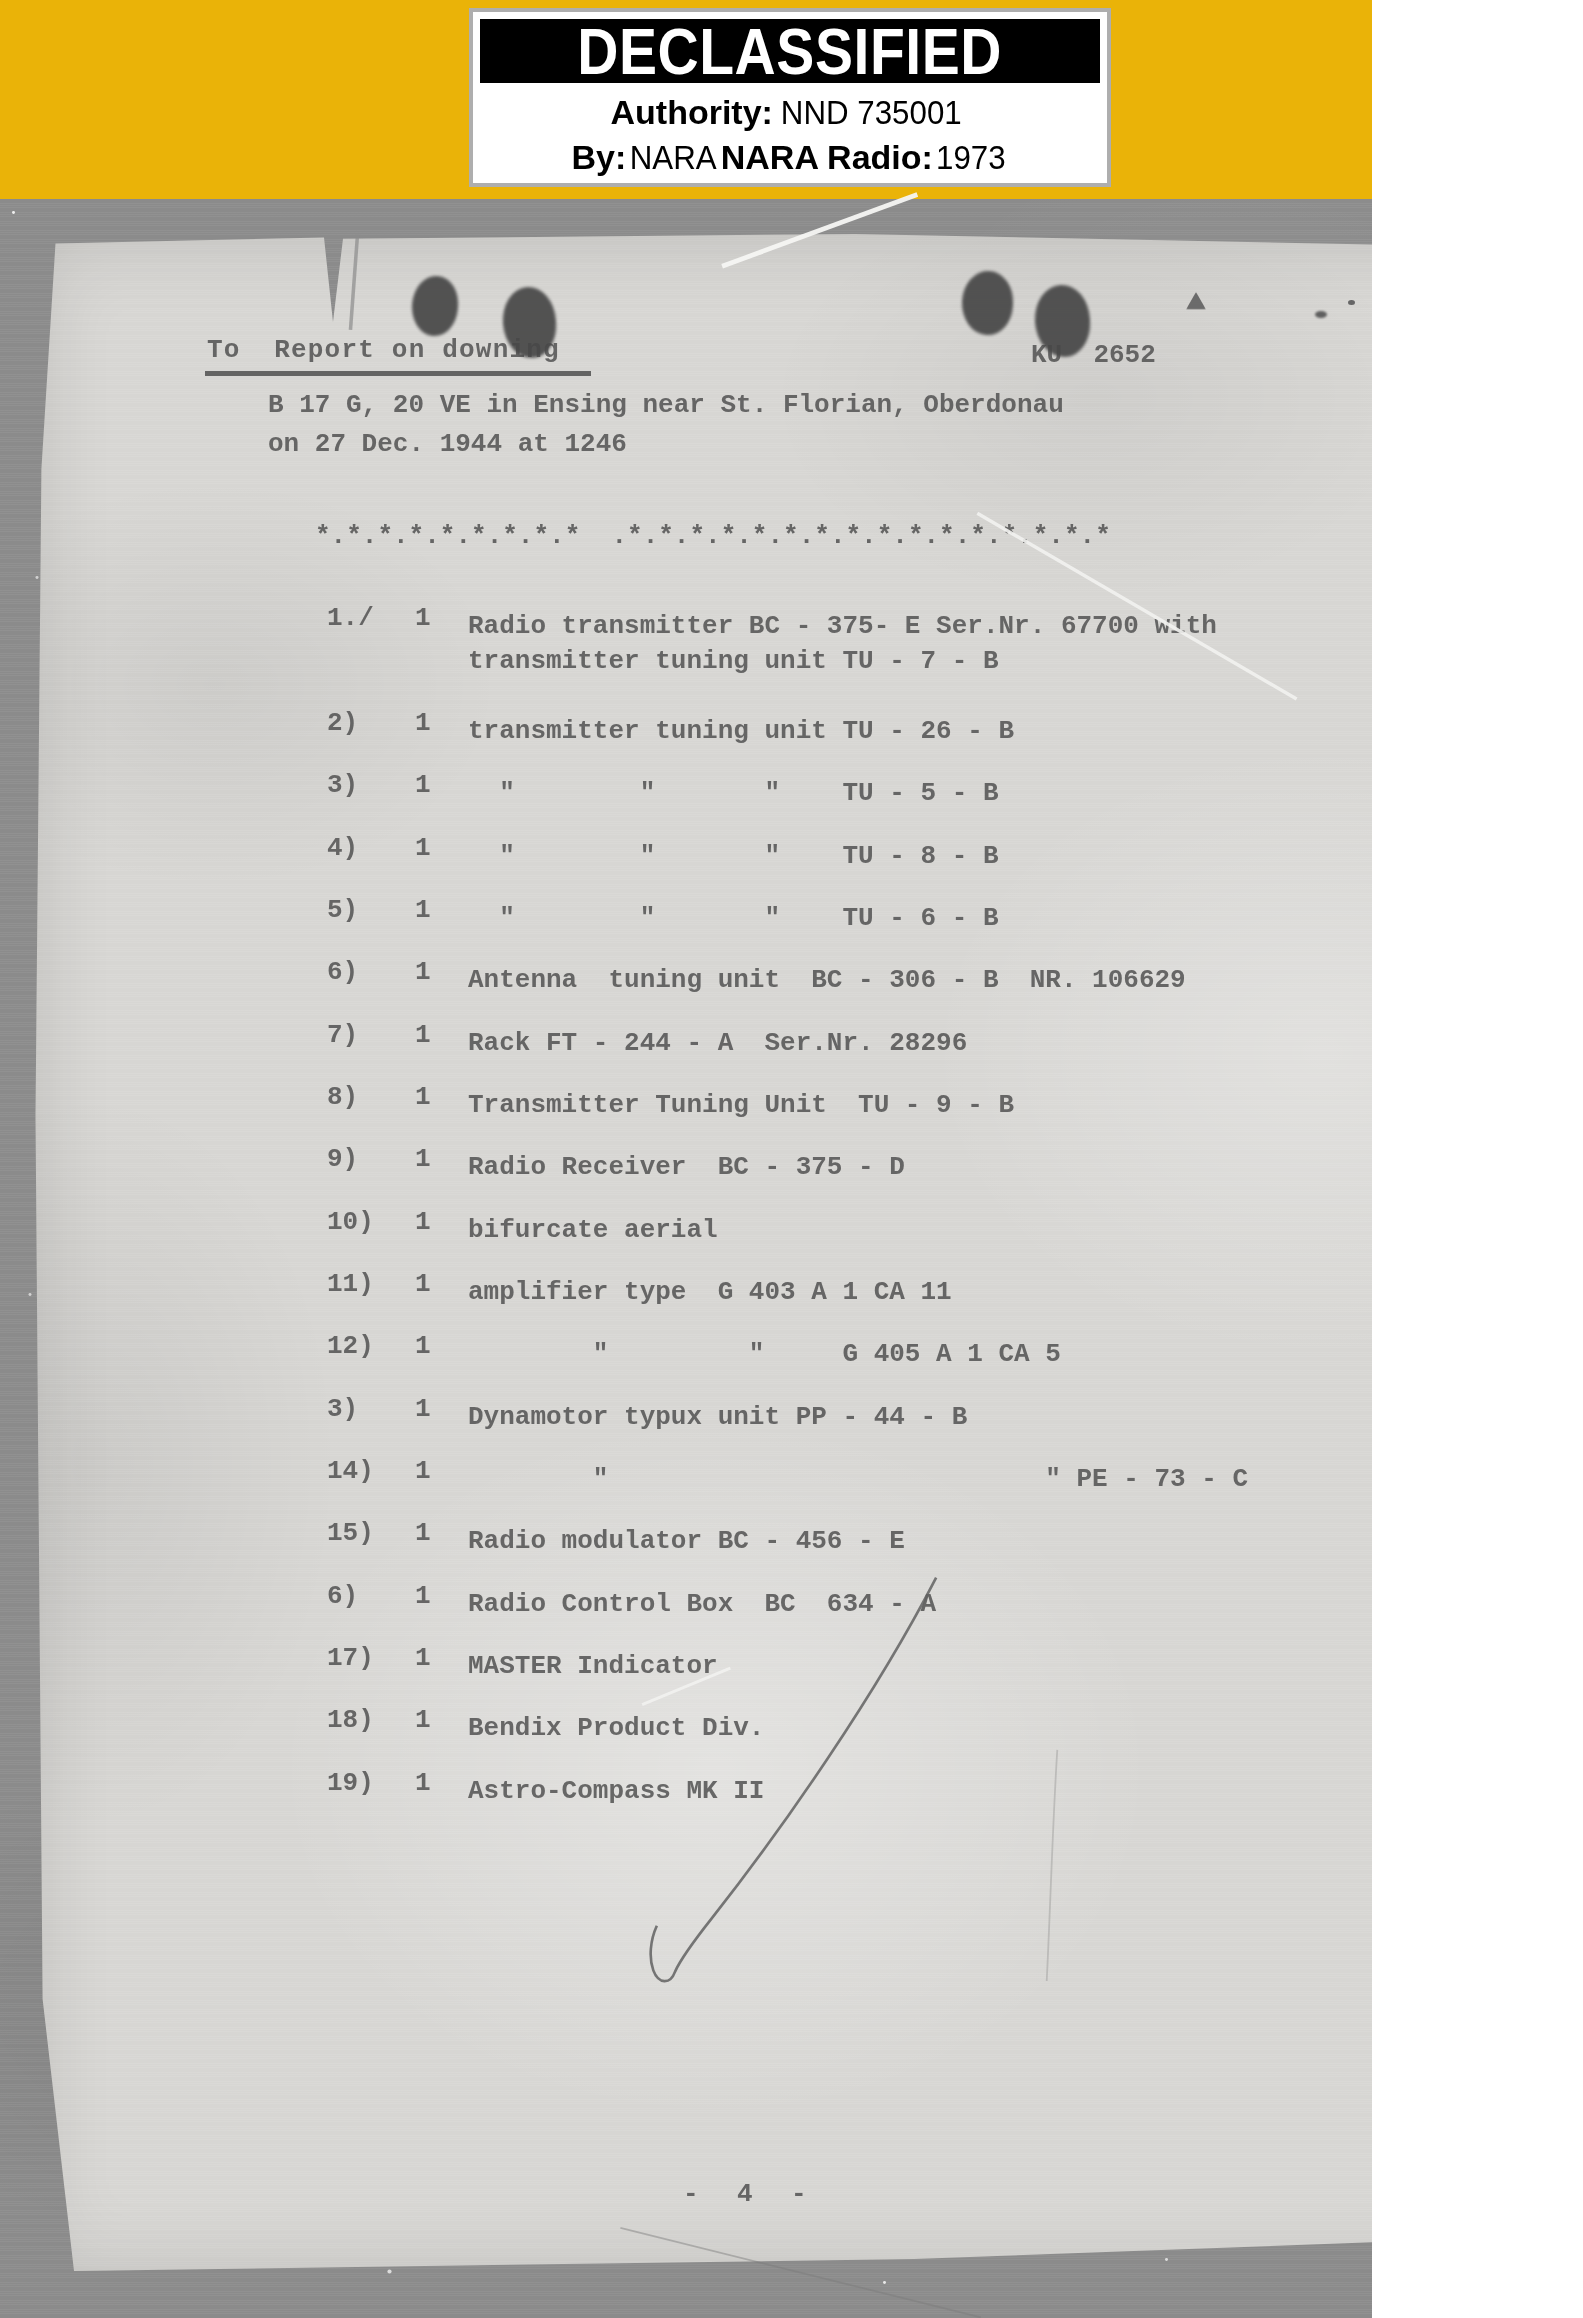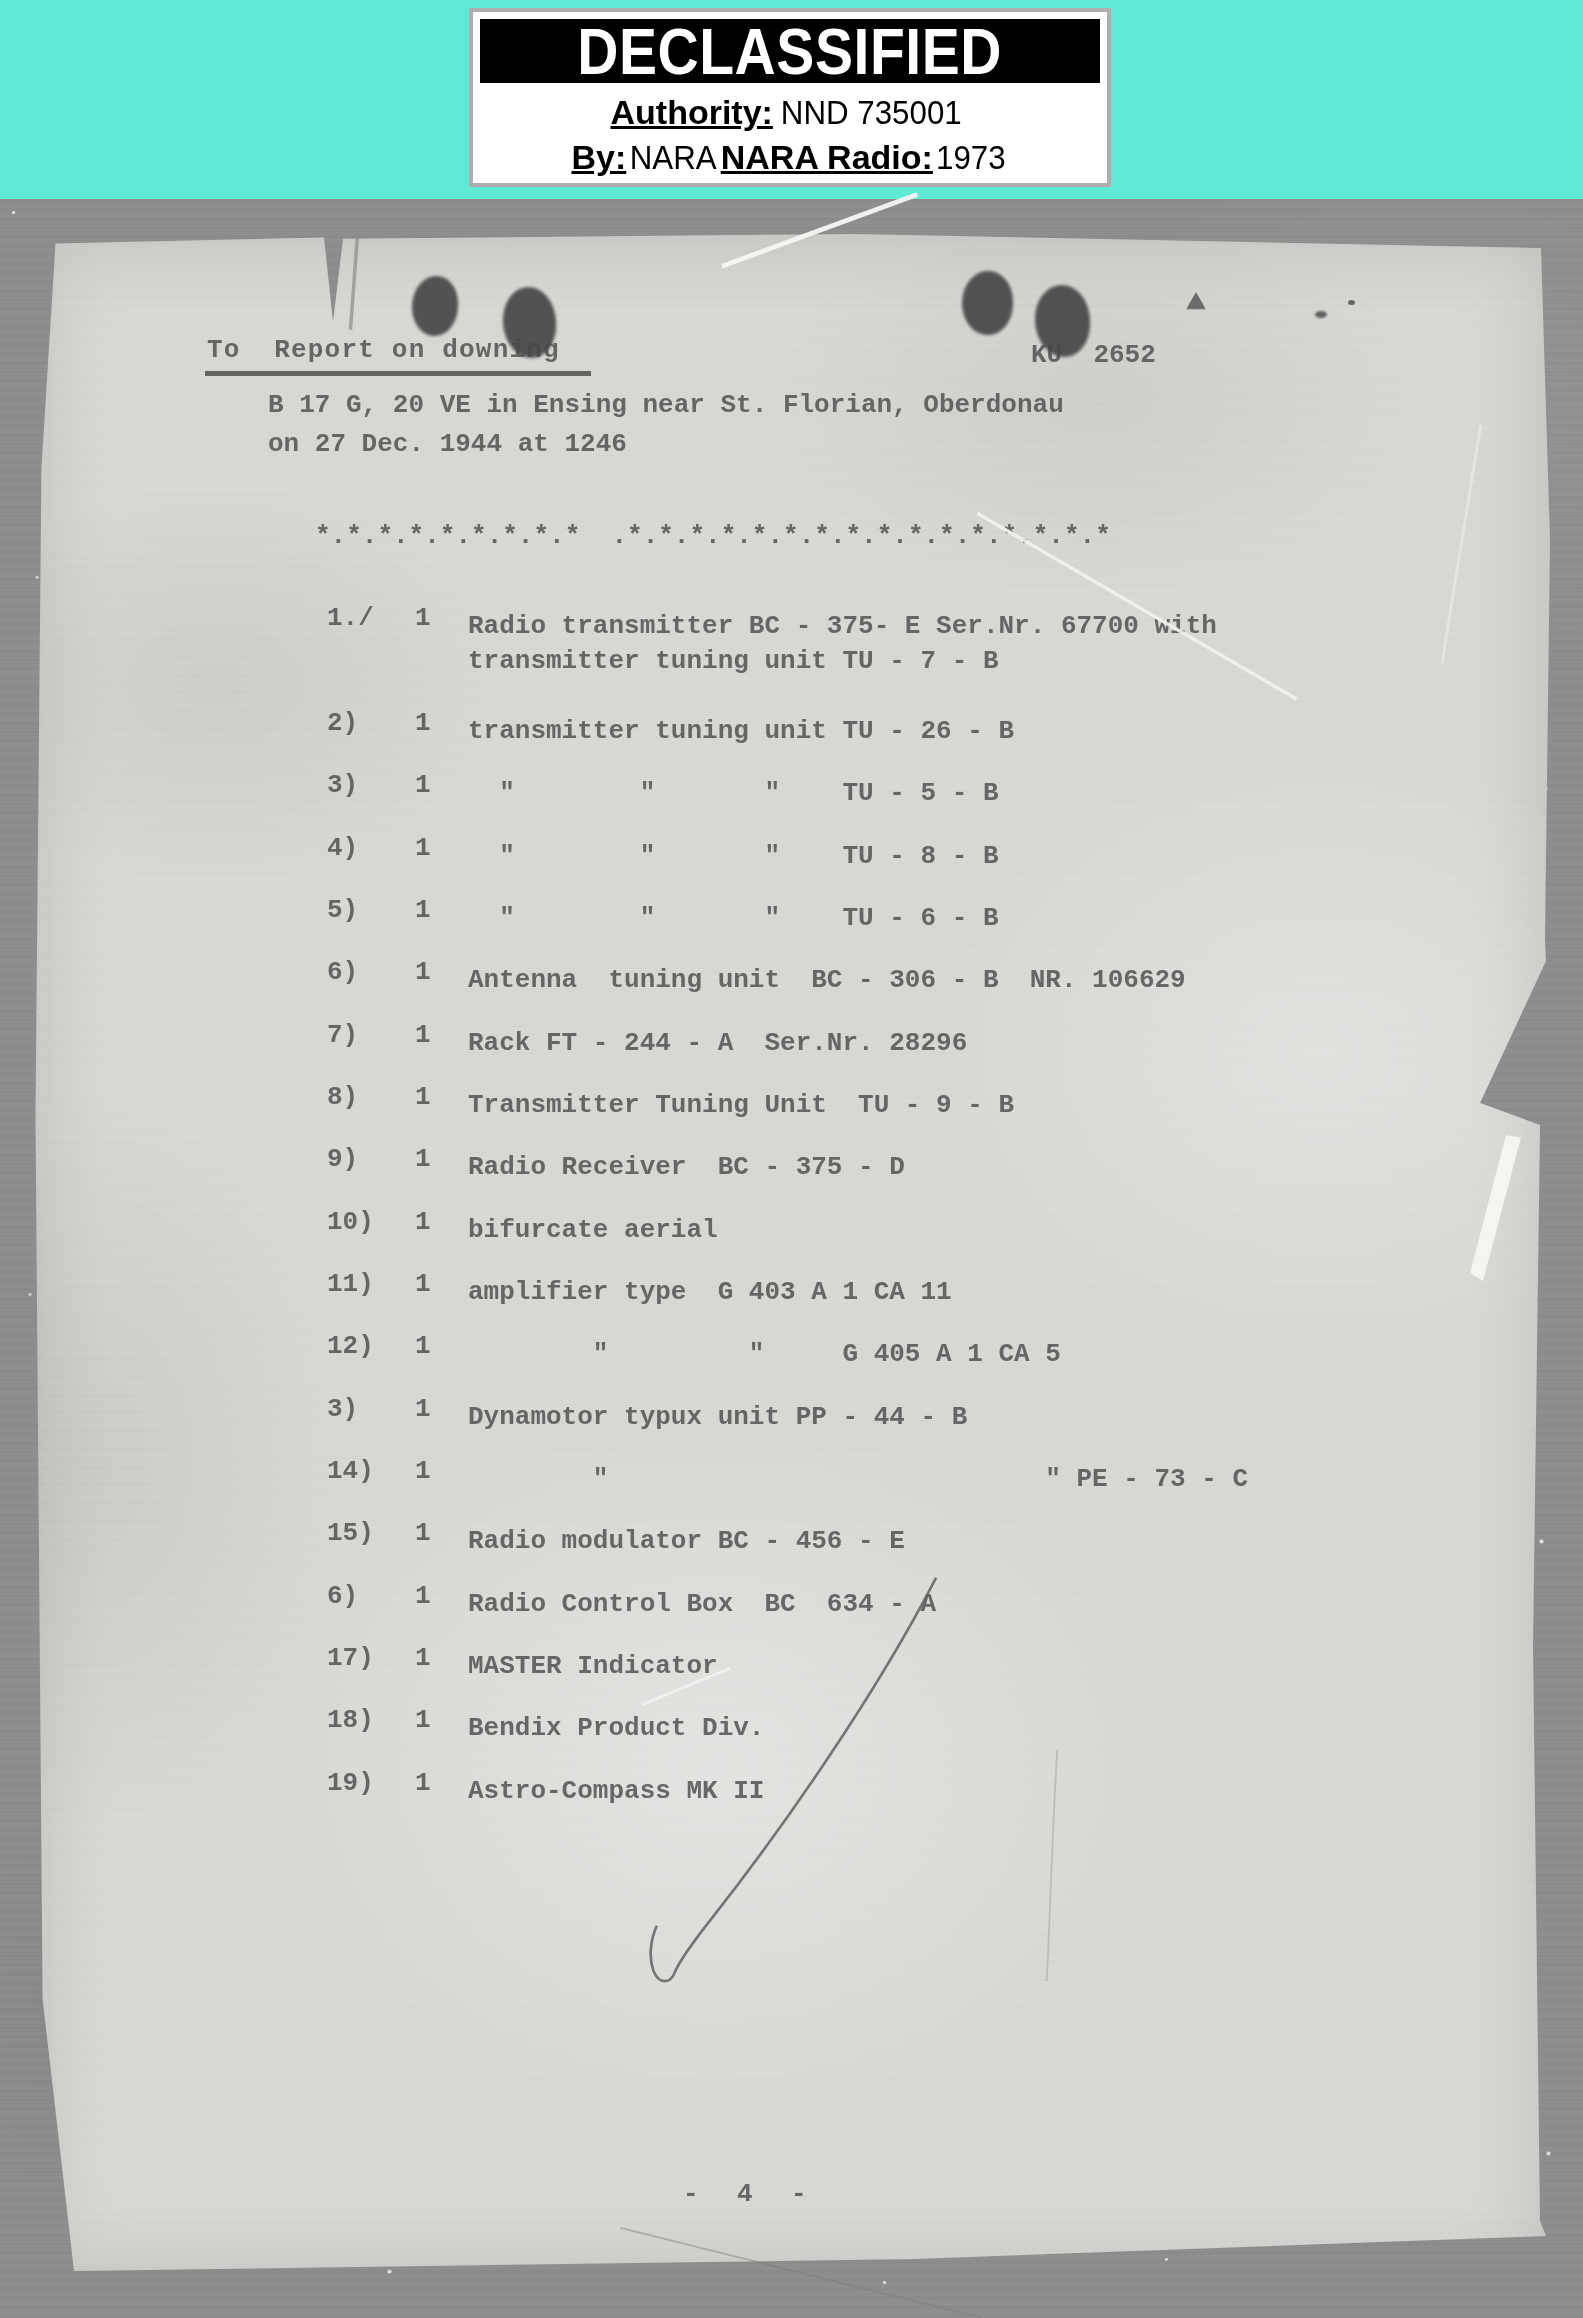--- a/index.html
+++ b/index.html
@@ -1,27 +1,27 @@
 <!DOCTYPE html>
 <html style="font-size:9.4px"><head>
 <meta charset="utf-8">
 <style>
   html,body{margin:0;padding:0;background:#ffffff;}
-  .page{position:relative;width:1583px;height:2319px;background:#5eead4;overflow:hidden;
+  .page{position:relative;width:1372px;height:2319px;background:#eab308;overflow:hidden;
         font-family:"Liberation Sans",sans-serif;}
 
   
   .stamp{position:absolute;left:469px;top:8.2px;width:642px;height:179px;
          background:#ffffff;border:4.7px solid #aeaeae;box-sizing:border-box;}
   .stamp-band{position:absolute;left:7px;right:7px;top:7px;height:64px;background:#000;
               display:flex;align-items:center;justify-content:center;overflow:hidden;}
   .stamp-title{color:#fff;font-weight:700;font-size:60px;letter-spacing:0.6px;
                transform:scaleX(.95) scaleY(1.08);white-space:nowrap;}
   .stamp-line{position:absolute;left:0;right:0;text-align:center;white-space:nowrap;
-              font-size:34px;color:#000;text-decoration:underline;}
+              font-size:34px;color:#000;}
   .stamp-line.l1{top:81px;}
   .stamp-line.l2{top:126px;}
   .stamp-line .b{font-weight:700;}
   .stamp-line .v{font-weight:400;transform:scaleX(.92);display:inline-block;}
 
   
   .scan{position:absolute;left:0;top:199px;right:0;bottom:0;background:#8b8b8b;
         background-image:
           repeating-linear-gradient(0deg, rgba(255,255,255,.05) 0 0.6px, rgba(0,0,0,0) 0.6px 1.8px),
           radial-gradient(ellipse 529px 353px at 15% 85%, rgba(0,0,0,.06), rgba(0,0,0,0) 70%),

